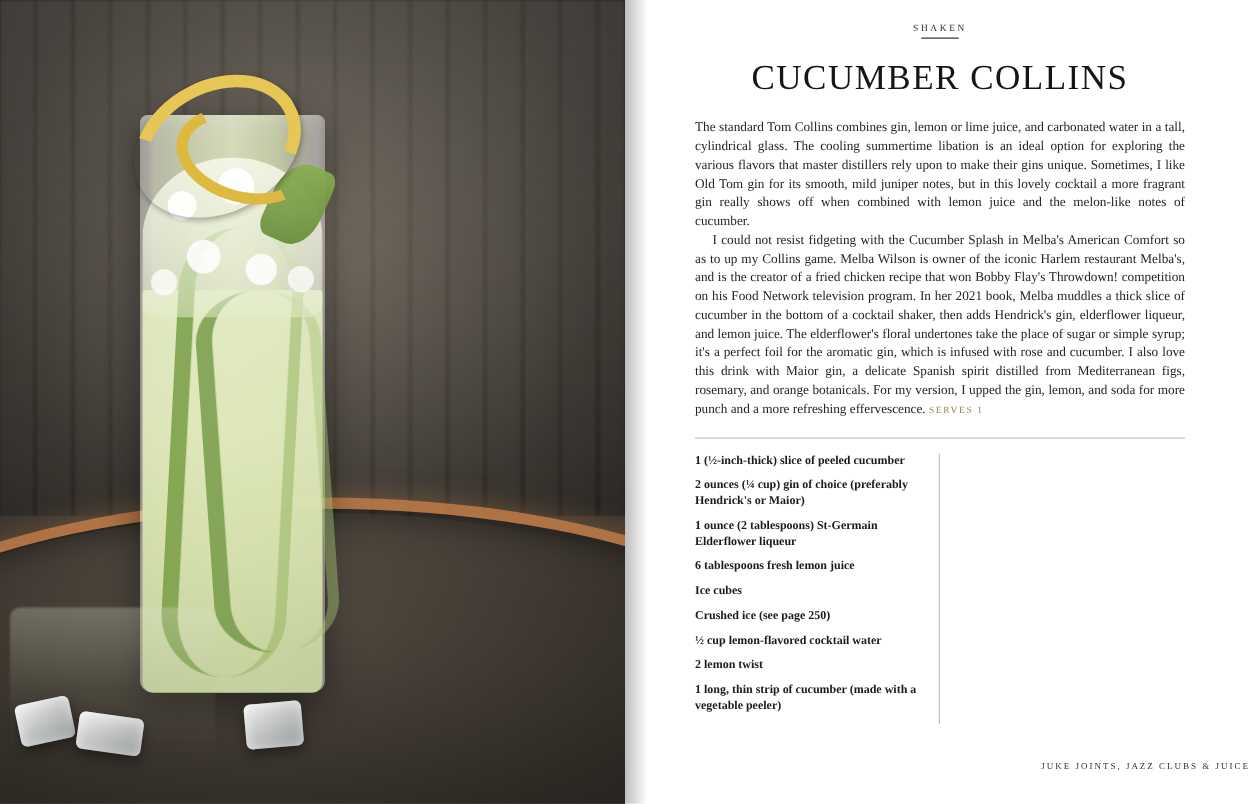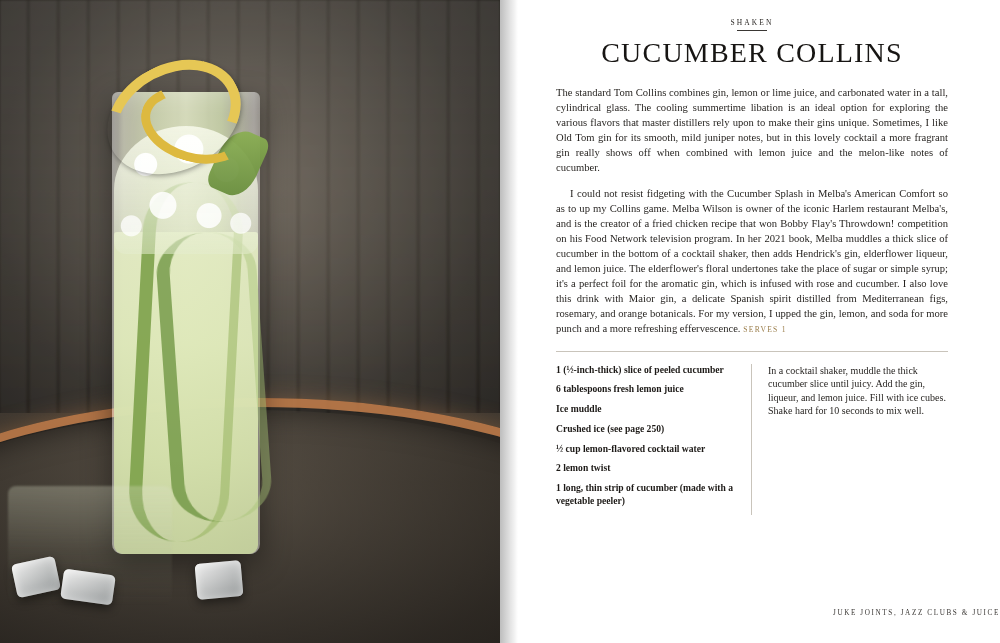--- a/index.html
+++ b/index.html
@@ -234,48 +234,49 @@
     width: 30px;
     height: 1px;
     background: #3a3734;
     margin: 3px auto 0 auto;
   }
   .recipe-title {
     text-align: center;
     font-size: 28px;
     letter-spacing: 1.2px;
     font-weight: normal;
-    margin: 6px 0 16px 0;
+    margin: 16px 0 16px 0;
     font-family: "Liberation Serif", serif;
     color: #171513;
   }
   .headnote p {
     margin: 0;
     font-size: 10.6px;
     line-height: 1.42;
     text-align: justify;
     text-justify: inter-word;
     hyphens: auto;
     color: #221f1c;
   }
-  .headnote p + p { text-indent: 14px; margin-top: 11px; }
+  .headnote p + p { text-indent: 14px; }
   .serves {
     font-size: 7.6px;
     letter-spacing: 1.3px;
     color: #9a7d4a;
     white-space: nowrap;
   }
   .divider {
     height: 1px;
     background: #c9c4bb;
     margin: 14px 0 12px 0;
   }
   .columns {
     display: flex;
     gap: 0;
+    align-items: center;
   }
   .col-ingredients {
     width: 196px;
     padding-right: 14px;
     box-sizing: border-box;
     border-right: 1px solid #c9c4bb;
   }
   .col-method {
     width: 196px;
     padding-left: 16px;
@@ -365,29 +366,30 @@
       <div class="headnote">
         <p>The standard Tom Collins combines gin, lemon or lime juice, and carbonated water in a tall, cylindrical glass. The cooling summertime libation is an ideal option for exploring the various flavors that master distillers rely upon to make their gins unique. Sometimes, I like Old Tom gin for its smooth, mild juniper notes, but in this lovely cocktail a more fragrant gin really shows off when combined with lemon juice and the melon-like notes of cucumber.</p>
         <p><span>I could not resist fidgeting with the Cucumber Splash in Melba's American Comfort so as to up my Collins game. Melba Wilson is owner of the iconic Harlem restaurant Melba's, and is the creator of a fried chicken recipe that won Bobby Flay's Throwdown! competition on his Food Network television program. In her 2021 book, Melba muddles a thick slice of cucumber in the bottom of a cocktail shaker, then adds Hendrick's gin, elderflower liqueur, and lemon juice. The elderflower's floral undertones take the place of sugar or simple syrup; it's a perfect foil for the aromatic gin, which is infused with rose and cucumber. I also love this drink with Maior gin, a delicate Spanish spirit distilled from Mediterranean figs, rosemary, and orange botanicals. For my version, I upped the gin, lemon, and soda for more punch and a more refreshing effervescence.</span> <span class="serves">SERVES 1</span></p>
       </div>
 
       <div class="divider"></div>
 
       <div class="columns">
         <div class="col-ingredients">
           <p class="ing">1 (½-inch-thick) slice of peeled cucumber</p>
+          <p class="ing">2 ounces (¼ cup) gin of choice (preferably Hendrick's or Maior)</p>
+          <p class="ing">1 ounce (2 tablespoons) St-Germain Elderflower liqueur</p>
           <p class="ing">6 tablespoons fresh lemon juice</p>
-          <p class="ing">Ice muddle</p>
+          <p class="ing">Ice cubes</p>
           <p class="ing">Crushed ice (see page 250)</p>
           <p class="ing">½ cup lemon-flavored cocktail water</p>
           <p class="ing">2 lemon twist</p>
           <p class="ing">1 long, thin strip of cucumber (made with a vegetable peeler)</p>
         </div>
         <div class="col-method">
-          <p class="step">In a cocktail shaker, muddle the thick cucumber slice until juicy. Add the gin, liqueur, and lemon juice. Fill with ice cubes. Shake hard for 10 seconds to mix well.</p>
         </div>
       </div>
 
     </div>
 
     <div class="folio">
       <div class="folio-chapter">JUKE JOINTS, JAZZ CLUBS &amp; JUICE</div>
     </div>
   </div>
 

